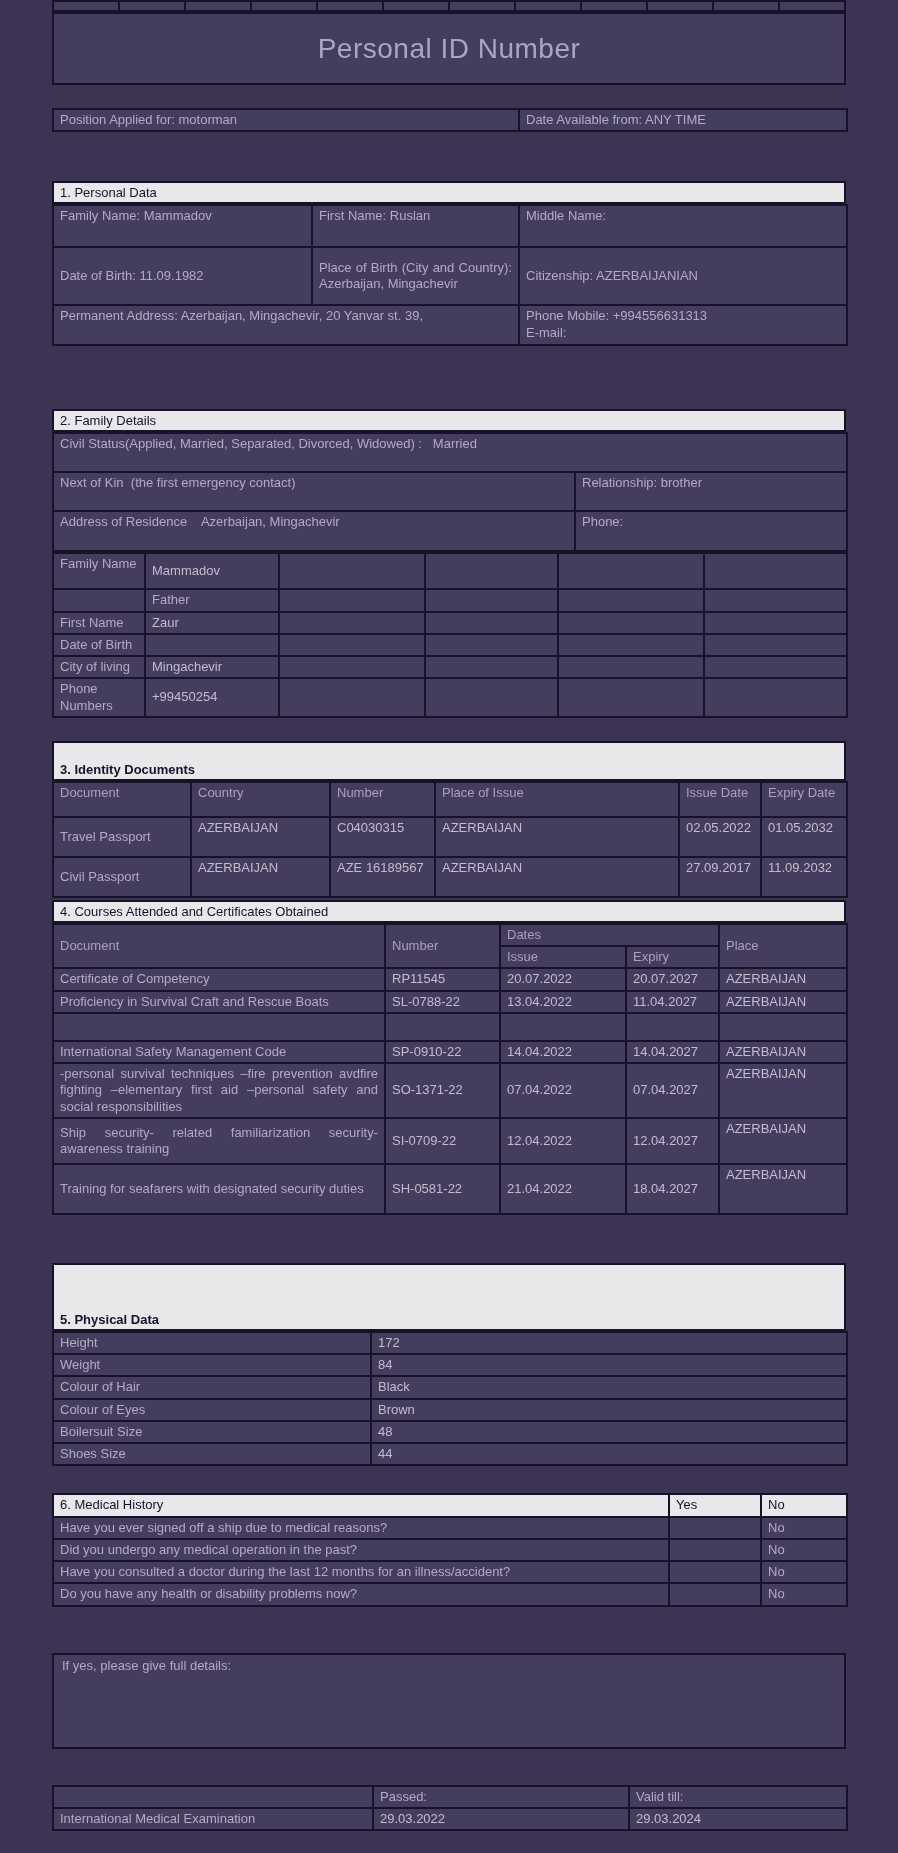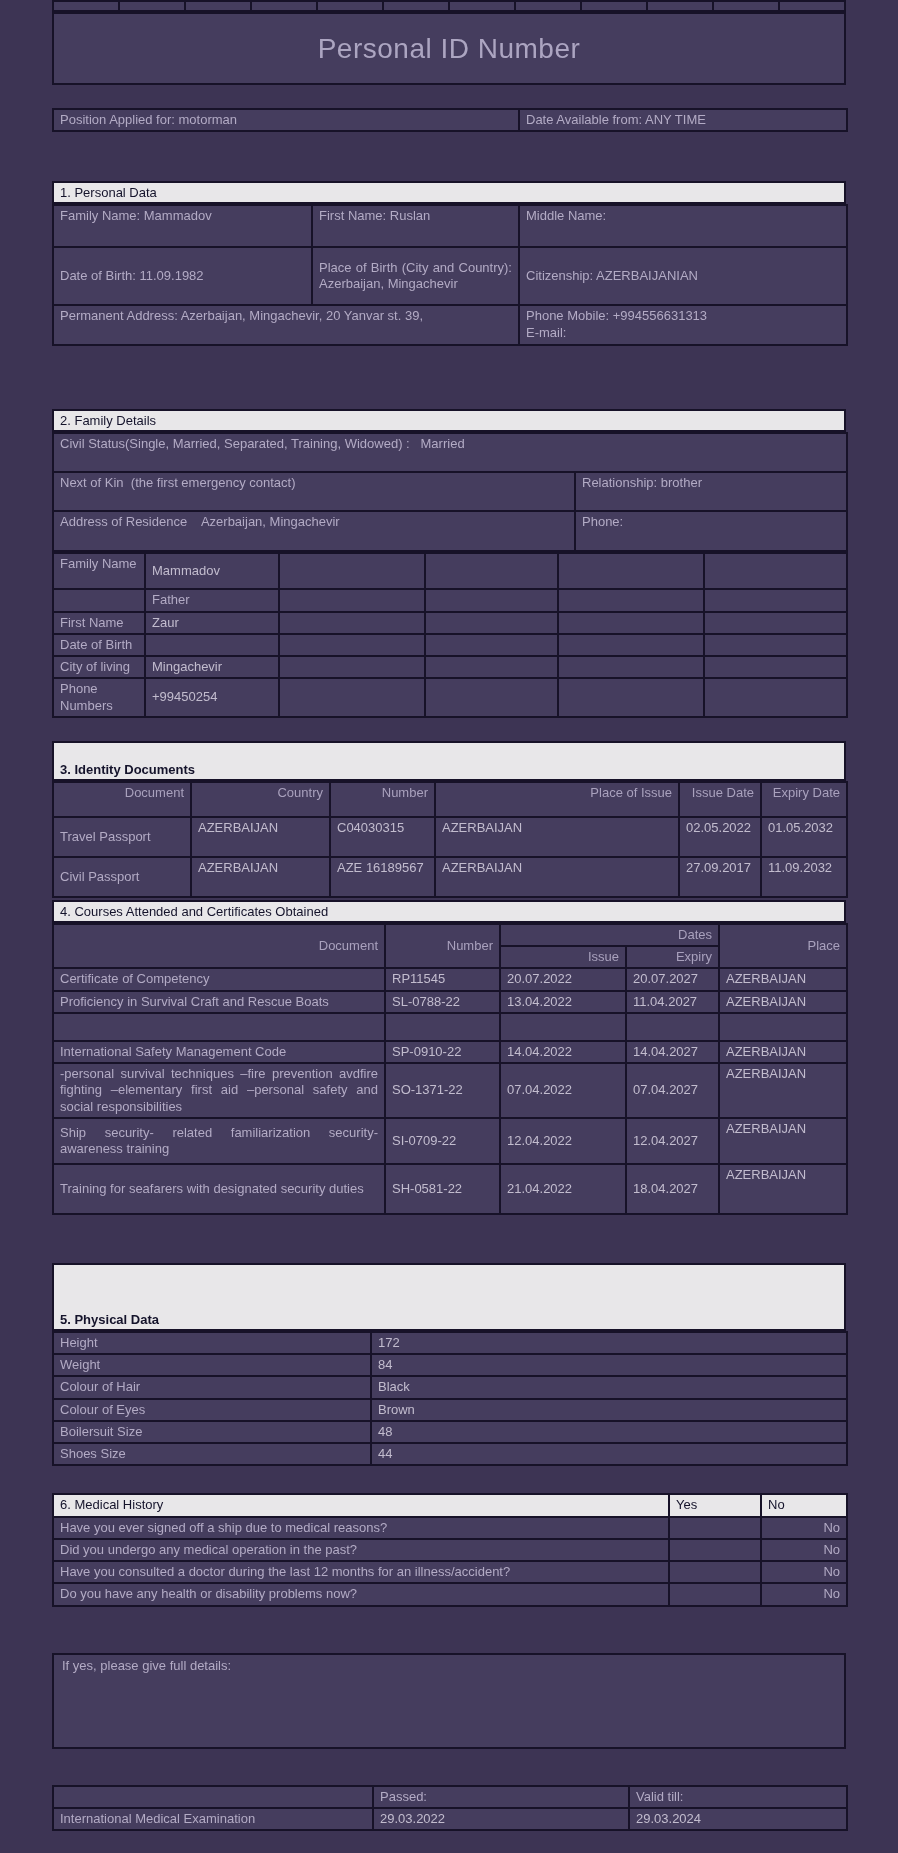--- a/index.html
+++ b/index.html
@@ -23,21 +23,21 @@
     padding:1px 6px;font-size:13px;line-height:17px;
   }
   .bar.tall{display:flex;align-items:flex-end;font-weight:bold;}
   .bar-cell{background:#e8e7e9;color:#14132b;}
   .title-box{
     border:2px solid #171228;background:#453d5e;height:73px;
     display:flex;align-items:center;justify-content:center;
     font-size:28px;color:#aca5c1;letter-spacing:0.5px;
   }
   .digit-strip td{height:10px;padding:0;}
-  .ctr{text-align:right;}
+  .ctr{text-align:left;}
   .vmid{vertical-align:middle;}
   .jus{text-align:justify;}
   .pre{white-space:pre-wrap;}
   .brk{word-break:break-all;}
   .hdr{color:#a9a1bd;}
   .val{color:#c2bcce;}
   .details-box{
     border:2px solid #171228;background:#453d5e;height:96px;padding:3px 8px;
   }
 </style>
@@ -111,21 +111,21 @@
     </table>
 
   <div class="bar" style="margin-top:63px">2. Family Details</div>
   <table>
     <colgroup>
         <col style="width:522px">
         <col style="width:272px">
       </colgroup>
     <tbody>
         <tr style="height:39px">
-      <td colspan="2" class="pre">Civil Status(Single, Married, Separated, Training, Widowed) :   Married</td>
+      <td colspan="2" class="pre">Civil Status(Applied, Married, Separated, Divorced, Widowed) :   Married</td>
     </tr>
     <tr style="height:39px">
       <td class="pre">Next of Kin  (the first emergency contact)</td>
       <td>Relationship: brother</td>
     </tr>
     <tr style="height:40px">
       <td class="pre">Address of Residence    Azerbaijan, Mingachevir</td>
       <td>Phone:</td>
     </tr>
   </tbody>

